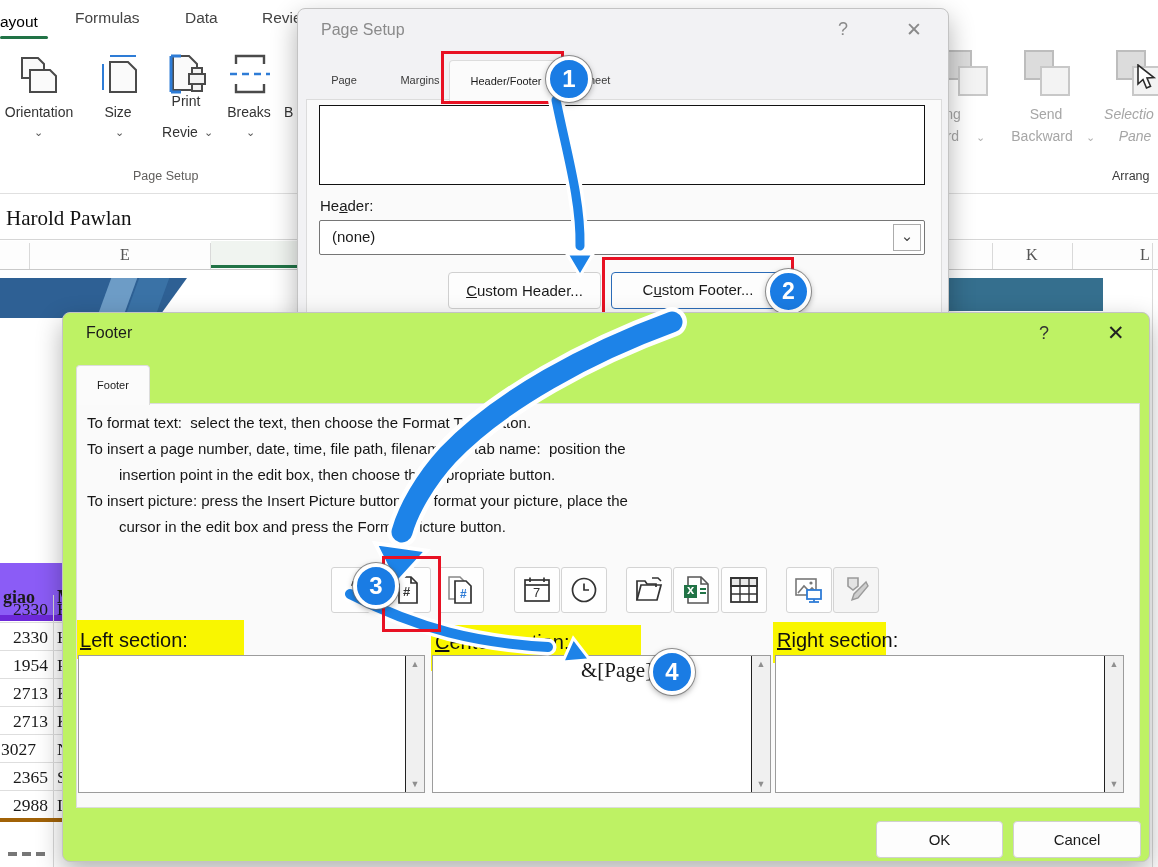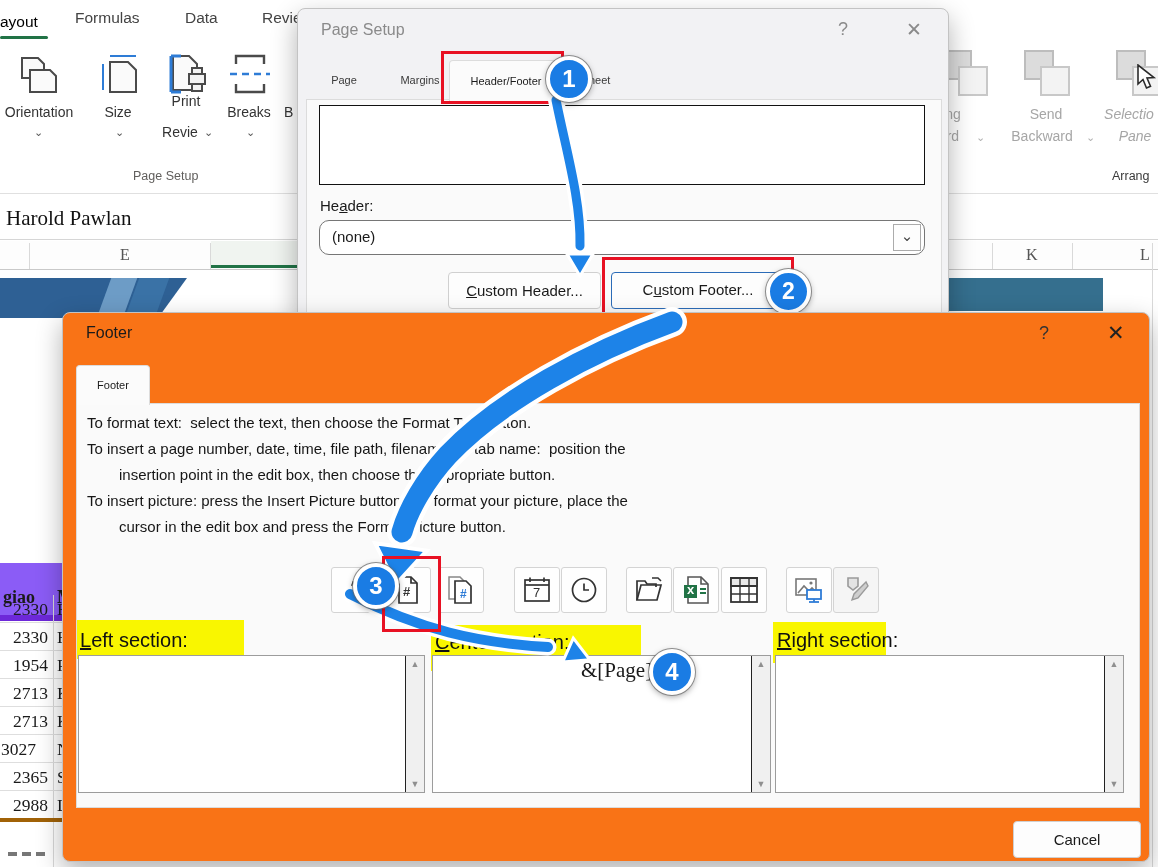--- a/index.html
+++ b/index.html
@@ -21,21 +21,21 @@
   .dialog{background:#f2f2f4;border:1px solid #c3c3c3;border-radius:8px;
           box-shadow:0 10px 26px rgba(0,0,0,.30);}
   .dlg-title{font-size:16px;}
   .tabpage{background:#fafafa;border:1px solid #dcdcdc;}
   .tab{background:#fbfbfb;border:1px solid #dcdcdc;border-bottom:none;
        border-radius:4px 4px 0 0;text-align:center;font-size:11px;}
   .tab.inactive{background:transparent;border:none;color:#3a3a3a;}
   .btn{background:#fdfdfd;border:1px solid #d0d0d0;border-radius:4px;
        font-size:15px;text-align:center;color:#1a1a1a;}
   .btn.default{border:1.5px solid #2b6cb8;}
-  .combo{background:#fff;border:1px solid #767676;border-radius:10px;font-size:15px;}
+  .combo{background:#fff;border:1px solid #767676;border-radius:2px;font-size:15px;}
   .combo-btn{border:1px solid #ababab;background:#fdfdfd;text-align:center;color:#444;}
   .instr{font-size:15px;white-space:pre;color:#161616;}
   .toolbtn{width:44px;height:44px;background:#fefefe;border:1px solid #d4d4d4;
            border-radius:3px;display:flex;align-items:center;justify-content:center;}
   .seclabel{font-size:20px;color:#111;}
   .secbox{background:#fff;border:1px solid #9c9c9c;}
   .sb{position:absolute;top:0;right:0;bottom:0;width:18px;background:#f0f0f0;
       border-left:1px solid #222;display:flex;flex-direction:column;
       justify-content:space-between;align-items:center;padding:3px 0;}
   .sb span{font-size:9px;color:#8f8f8f;}
@@ -258,21 +258,21 @@
   <div class="r redbox" style="left:441px;top:51px;width:117px;height:47px;z-index:3;"></div>
   <div class="r redbox" style="left:602px;top:257px;width:186px;height:58px;z-index:3;"></div>
   <svg class="r" style="left:0;top:0;z-index:3;pointer-events:none;" width="1158" height="867">
     <path d="M 556,100 C 566,150 581,200 580,246" fill="none" stroke="#fff" stroke-width="16" stroke-linecap="round"></path>
     <path d="M 556,100 C 566,150 581,200 580,246" fill="none" stroke="#1d83e8" stroke-width="9" stroke-linecap="round"></path>
     <polygon points="0,-13 22,0 0,13" transform="translate(580,254) rotate(90)" fill="#1d83e8" stroke="#fff" stroke-width="3"></polygon>
   </svg>
   <div class="r badge" style="left:546px;top:56px;width:38px;height:38px;font-size:24px;z-index:4;">1</div>
   <div class="r badge" style="left:766px;top:269px;width:37px;height:37px;font-size:23px;z-index:4;">2</div>
 
-  <div class="r dialog" style="left:62px;top:312px;width:1086px;height:548px;z-index:5;background:#f97316;">
+  <div class="r dialog" style="left:62px;top:312px;width:1086px;height:548px;z-index:5;background:#bef264;">
     <div class="dlg-title r" style="left:23px;top:11px;color:#1b1b1b;">Footer</div>
     <div class="r" style="left:976px;top:10px;font-size:18px;color:#333;">?</div>
     <div class="r" style="left:1044px;top:8px;font-size:21px;color:#222;">✕</div>
 
     <div class="r tab" style="left:13px;top:52px;width:72px;height:39px;line-height:39px;z-index:2;">Footer</div>
     <div class="r tabpage" style="left:13px;top:90px;width:1062px;height:403px;"></div>
 
     <div class="r instr" style="left:24px;top:101px;">To format text:  select the text, then choose the Format Text button.</div>
     <div class="r instr" style="left:24px;top:127px;">To insert a page number, date, time, file path, filename, or tab name:  position the</div>
     <div class="r instr" style="left:56px;top:153px;">insertion point in the edit box, then choose the appropriate button.</div>
@@ -399,20 +399,21 @@
           <span>▼</span>
         </div>
     </div>
     <div class="r secbox" style="left:712px;top:342px;width:347px;height:136px;">
       <div class="sb">
           <span>▲</span>
           <span>▼</span>
         </div>
     </div>
 
+    <div class="r btn" style="left:813px;top:508px;width:125px;height:35px;line-height:35px;">OK</div>
     <div class="r btn" style="left:950px;top:508px;width:126px;height:35px;line-height:35px;">Cancel</div>
   </div>
 
   <svg class="r" style="left:0;top:0;z-index:6;pointer-events:none;" width="1158" height="867">
     <path d="M 672,322 C 590,352 500,400 448,455 C 425,480 408,510 402,532" fill="none" stroke="#fff" stroke-width="30" stroke-linecap="round"></path>
     <path d="M 672,322 C 590,352 500,400 448,455 C 425,480 408,510 402,532" fill="none" stroke="#1d83e8" stroke-width="21" stroke-linecap="round"></path>
     <polygon points="0,-26 38,0 0,26" transform="translate(401,547) rotate(98)" fill="#1d83e8" stroke="#fff" stroke-width="4"></polygon>
     <path d="M 350,594 C 420,630 478,643 548,647" fill="none" stroke="#fff" stroke-width="17" stroke-linecap="round"></path>
     <path d="M 350,594 C 420,630 478,643 548,647" fill="none" stroke="#1d83e8" stroke-width="10" stroke-linecap="round"></path>
     <polygon points="0,-13 24,0 0,13" transform="translate(568,650) rotate(24)" fill="#1d83e8" stroke="#fff" stroke-width="3"></polygon>

